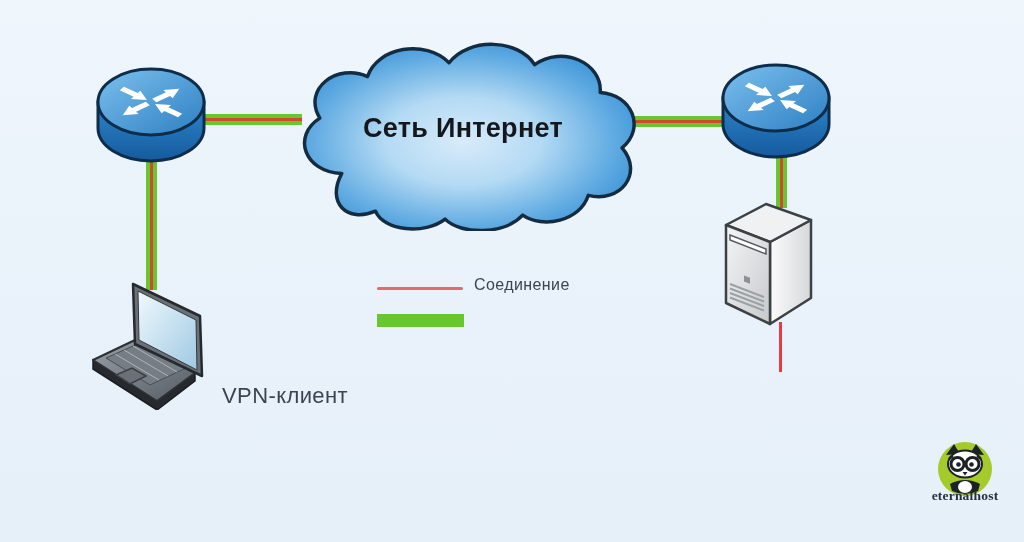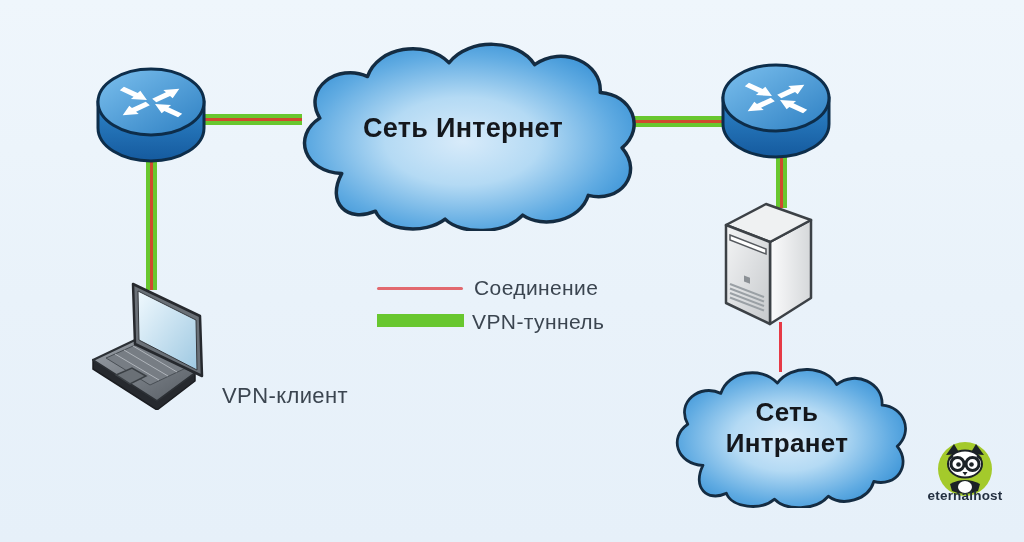--- a/index.html
+++ b/index.html
@@ -17,26 +17,26 @@
   .conn-line{position:absolute;background:#e63a46;z-index:1;}
   .node{position:absolute;z-index:2;}
   .cloud-label{
     position:absolute;left:0;right:0;text-align:center;z-index:3;
     font-weight:800;color:#14171c;letter-spacing:.3px;
   }
   .node-label{
     position:absolute;z-index:3;font-size:22px;font-weight:500;color:#3b4550;letter-spacing:.4px;
   }
   .legend-label{
-    position:absolute;z-index:3;font-size:21px;font-weight:500;color:#3b4550;letter-spacing:.4px;
+    position:absolute;z-index:3;font-size:16px;font-weight:500;color:#3b4550;letter-spacing:.4px;
   }
   .legend-swatch{position:absolute;z-index:2;}
   .logo-text{
     position:absolute;z-index:3;width:90px;text-align:center;
-    font-size:13.5px;font-weight:800;color:#243041;letter-spacing:.2px;
+    font-size:13.5px;font-weight:800;color:#243041;letter-spacing:.2px;font-family:Liberation Serif, serif;
   }
 </style>
 </head>
 <body>
 
 <div class="stage">
 
   <div class="tunnel h" style="left:198px;top:114px;width:104px;height:11px;"></div>
   <div class="tunnel h" style="left:634px;top:116px;width:100px;height:11px;"></div>
   <div class="tunnel v" style="left:146px;top:150px;width:11px;height:140px;"></div>
@@ -51,37 +51,20 @@
           <stop offset="38%" stop-color="#b4daf4"></stop>
           <stop offset="74%" stop-color="#60abe2"></stop>
           <stop offset="100%" stop-color="#2e8bd2"></stop>
         </radialGradient>
       </defs>
       <path d="M58,142 C20,140 8,104 36,86 C18,56 54,30 84,44 C94,14 142,6 166,30 C186,4 236,6 252,32 C280,12 320,30 318,60 C350,62 364,96 340,116 C362,142 338,172 306,164 C298,190 260,198 240,184 C222,204 178,204 162,188 C142,204 100,200 92,180 C64,192 42,172 58,142 Z" fill="url(#cg1)" stroke="#142c42" stroke-width="3.5" stroke-linejoin="round"></path>
     </svg>
     <div class="cloud-label" style="top:80px;font-size:27px;">Сеть Интернет</div>
   </div>
 
-  <div class="node" style="left:663px;top:361px;width:248px;height:147px;">
-    <svg width="248" height="147" viewBox="0 0 360 200" preserveAspectRatio="none">
-      <defs>
-        <radialGradient id="cg2" cx="48%" cy="50%" r="62%">
-          <stop offset="0%" stop-color="#d8ebfa"></stop>
-          <stop offset="38%" stop-color="#b4daf4"></stop>
-          <stop offset="74%" stop-color="#60abe2"></stop>
-          <stop offset="100%" stop-color="#2e8bd2"></stop>
-        </radialGradient>
-      </defs>
-      <path d="M58,142 C20,140 8,104 36,86 C18,56 54,30 84,44 C94,14 142,6 166,30 C186,4 236,6 252,32 C280,12 320,30 318,60 C350,62 364,96 340,116 C362,142 338,172 306,164 C298,190 260,198 240,184 C222,204 178,204 162,188 C142,204 100,200 92,180 C64,192 42,172 58,142 Z" fill="url(#cg2)" stroke="#142c42" stroke-width="4" stroke-linejoin="round"></path>
-    </svg>
-    <div class="cloud-label" style="top:36px;font-size:26px;line-height:31px;">
-      <div>Сеть</div>
-      <div>Интранет</div>
-    </div>
-  </div>
 
   <svg class="node" style="left:95px;top:66px;" width="112" height="100" viewBox="0 0 112 100">
     <defs>
       <linearGradient id="rtop1" x1="0" y1="0" x2="1" y2="1">
         <stop offset="0%" stop-color="#7cc0ee"></stop>
           <stop offset="100%" stop-color="#2d7fc2"></stop>
       </linearGradient>
       <linearGradient id="rbody1" x1="0" y1="0" x2="0" y2="1">
         <stop offset="0%" stop-color="#2f86ca"></stop>
           <stop offset="100%" stop-color="#155a9e"></stop>
@@ -185,21 +168,20 @@
 
     <polygon points="45,8 112,40 114,100 47,68" fill="#6a7077" stroke="#26292e" stroke-width="2.5" stroke-linejoin="round"></polygon>
     <polygon points="50,15 108,44 109,94 51,64" fill="url(#scr)" stroke="#34383d" stroke-width="1"></polygon>
   </svg>
 
   <div class="node-label" style="left:210px;top:383px;margin-left:12px;">VPN-клиент</div>
 
   <div class="legend-swatch" style="left:377px;top:287px;width:86px;height:3px;background:#e2696f;border-radius:2px;"></div>
   <div class="legend-label" style="left:474px;top:276px;">Соединение</div>
   <div class="legend-swatch" style="left:377px;top:314px;width:87px;height:13px;background:#68c72f;"></div>
-  <div class="legend-label" style="left:472px;top:310px;">VPN-туннель</div>
 
   <svg class="node" style="left:935px;top:439px;" width="60" height="60" viewBox="0 0 60 60">
     <circle cx="30" cy="30" r="27" fill="#a4ca2b"></circle>
     <polygon points="11,16 19,5 25,15" fill="#1c2226"></polygon>
     <polygon points="35,15 41,5 49,16" fill="#1c2226"></polygon>
     <ellipse cx="30" cy="25" rx="17" ry="13.5" fill="#ffffff" stroke="#1c2226" stroke-width="2"></ellipse>
     <circle cx="22.5" cy="25" r="6.5" fill="#ffffff" stroke="#1c2226" stroke-width="3"></circle>
     <circle cx="37.5" cy="25" r="6.5" fill="#ffffff" stroke="#1c2226" stroke-width="3"></circle>
     <line x1="28" y1="25" x2="32" y2="25" stroke="#1c2226" stroke-width="3"></line>
     <circle cx="23.5" cy="25.5" r="2.3" fill="#1c2226"></circle>

